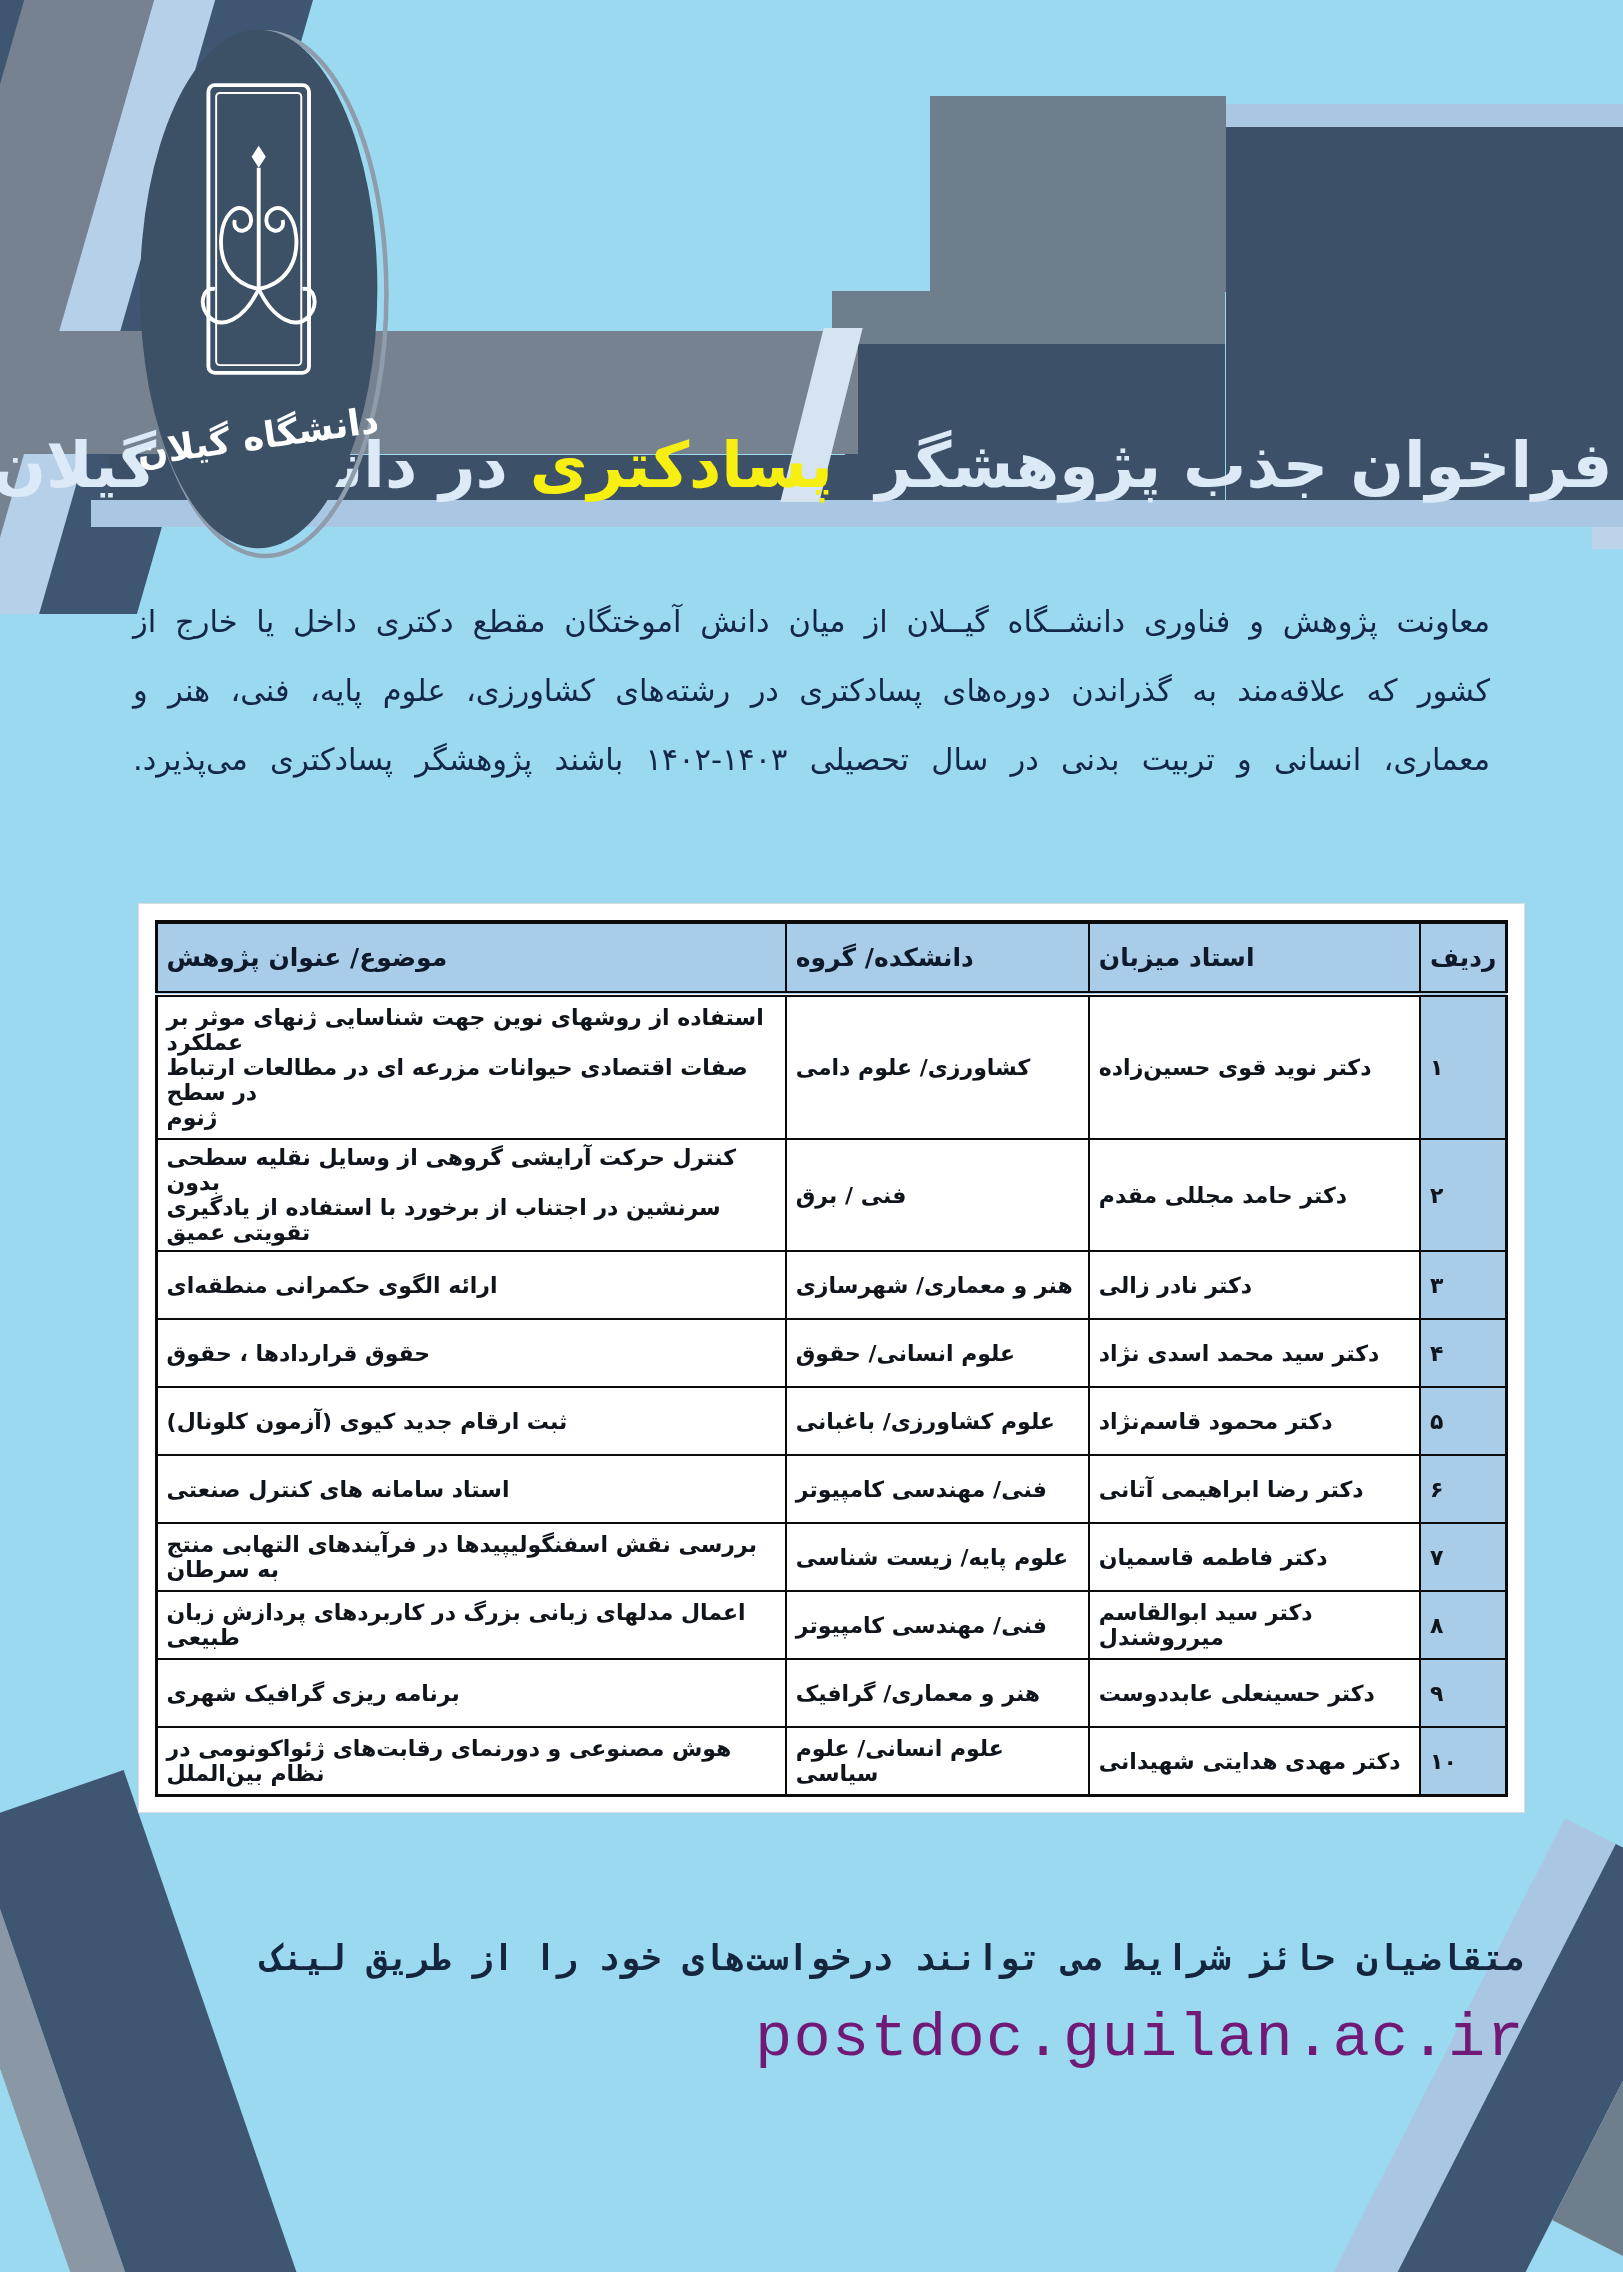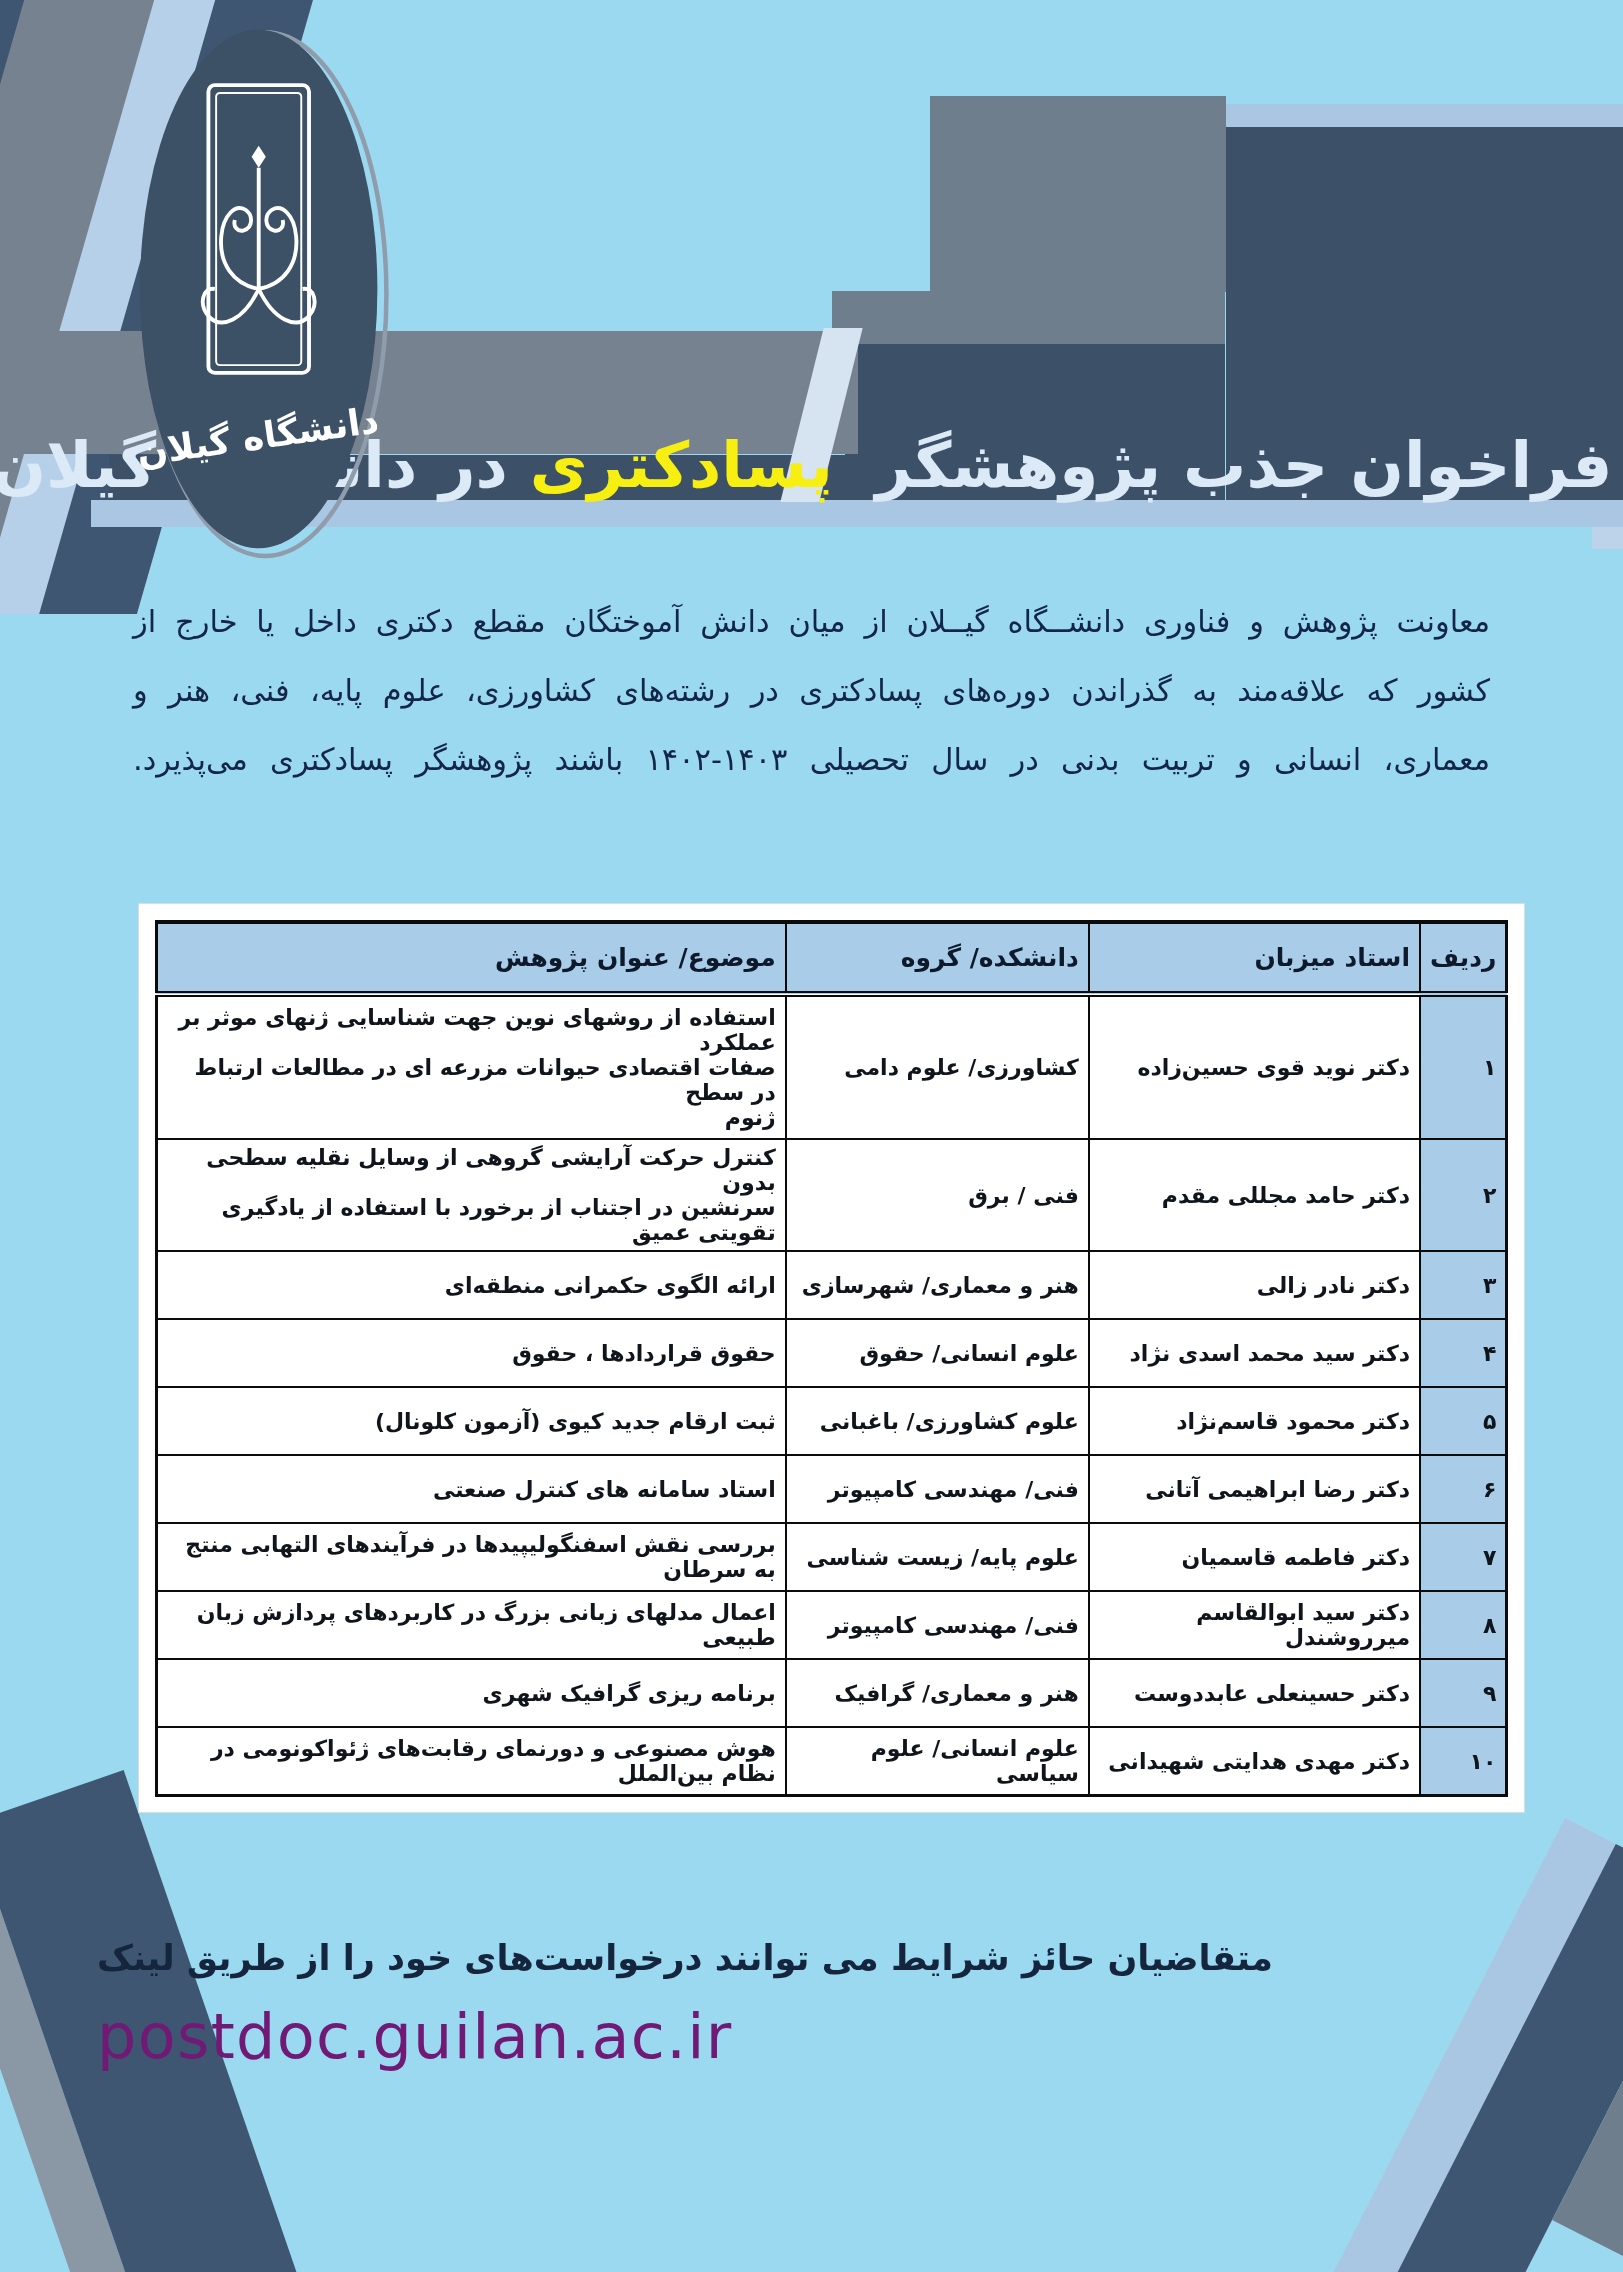--- a/index.html
+++ b/index.html
@@ -36,34 +36,34 @@
   
   .intro{position:absolute;left:133px;top:604px;width:1357px;direction:rtl;
          color:#142647;font-size:30.5px;font-weight:normal;}
   .intro .iline{text-align:justify;text-align-last:justify;margin-bottom:34px;
          white-space:nowrap;}
   
   .card{position:absolute;left:138px;top:903px;width:1387px;background:#ffffff;
         padding:15.6px;box-sizing:border-box;border:0.6px solid #d8dde2;}
   table{width:100%;border-collapse:collapse;direction:rtl;
         font-family:"DejaVu Sans",sans-serif;}
-  th,td{border:2.6px solid #0b0b0b;text-align:right;vertical-align:middle;
+  th,td{border:2.6px solid #0b0b0b;text-align:left;vertical-align:middle;
         color:#10151c;padding:5.2px 9px;}
   thead th{background:#a9cde9;font-size:25px;font-weight:bold;height:57px;
         border-top:4.5px solid #0b0b0b;border-bottom:6.5px double #0b0b0b;color:#0e1a2b;}
   td{font-size:22px;font-weight:bold;background:#ffffff;}
   td.rownum{background:#a9cde9;}
   td.topic{white-space:pre-line;}
   tbody tr:nth-child(1){height:145px;}
   tbody tr:nth-child(2){height:99px;}
   tbody tr:nth-child(n+3){height:68px;}
   table{border:3.9px solid #0b0b0b;}
   
-  .footer{position:absolute;left:97px;top:1938px;width:1428px;text-align:left;
-          color:#15253e;}
+  .footer{position:absolute;left:97px;top:1938px;width:1428px;text-align:right;
+          color:#15253e;font-family:Liberation Mono, monospace;}
   .f-line{font-size:35px;font-weight:bold;direction:rtl;}
   .f-link{font-size:62px;font-weight:normal;color:#701a75;margin:22px 0 19.5px 0;
           letter-spacing:1.3px;}
   
   .bl-group{position:absolute;left:-91px;top:1844px;width:273px;height:617px;
             transform:rotate(-19deg);transform-origin:top left;}
   .bl-gray{position:absolute;left:13px;top:78px;width:52px;height:506px;background:#8a97a5;}
   .bl-navy{position:absolute;left:65px;top:0;width:162px;height:617px;background:#3e5671;}
   .br-group{position:absolute;left:1565px;top:1818px;width:273px;height:617px;
             transform:rotate(27deg);transform-origin:top left;}

